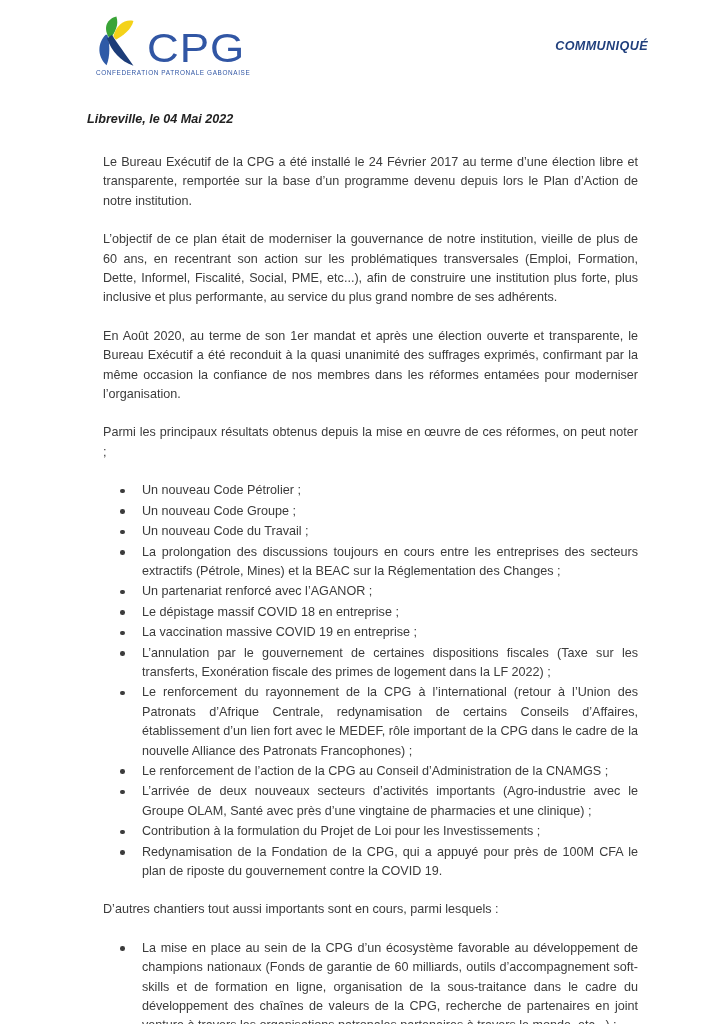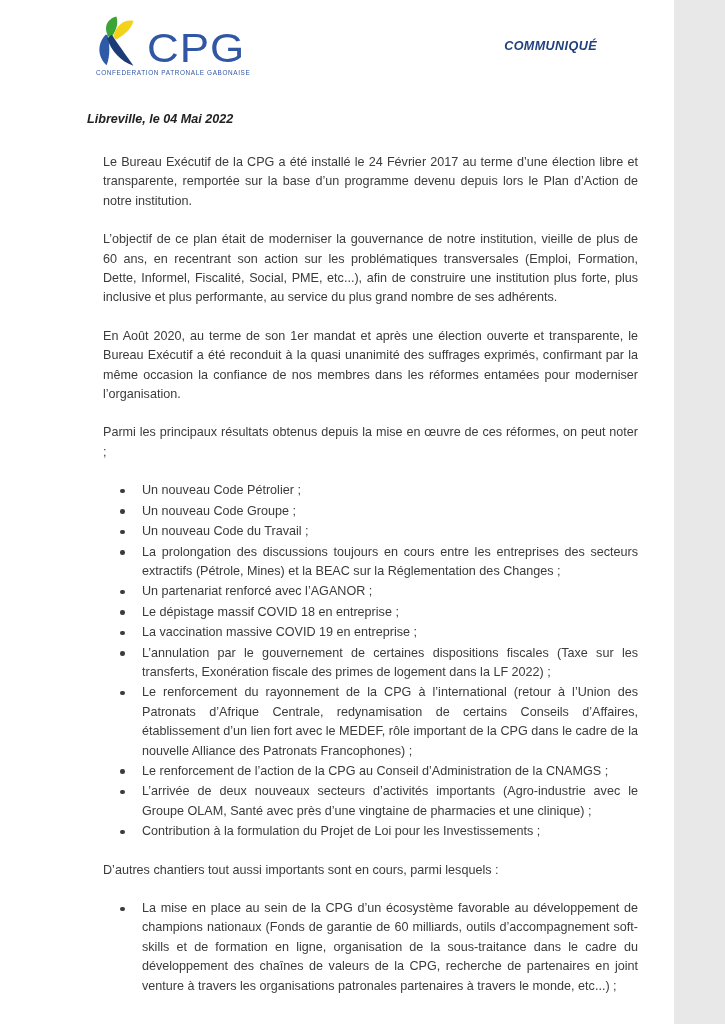--- a/index.html
+++ b/index.html
@@ -2,21 +2,21 @@
 <html lang="fr"><head>
 <meta charset="utf-8">
 <style>
   html, body {
     margin: 0;
     padding: 0;
     background: #e8e8e8;
   }
   .page {
     position: relative;
-    width: 674px;
+    width: 725px;
     height: 1024px;
     background: #ffffff;
     overflow: hidden;
     font-family: "Liberation Sans", sans-serif;
     color: #3b3b3b;
   }
 
   
   .logo {
     position: absolute;
@@ -175,20 +175,23 @@
         </li>
 
         <li class="doc-li">
           <span>L’arrivée de deux nouveaux secteurs d’activités importants (Agro-industrie avec le Groupe OLAM, Santé avec près d’une vingtaine de pharmacies et une clinique) ;</span>
         </li>
 
         <li class="doc-li">
           <span>Contribution à la formulation du Projet de Loi pour les Investissements ;</span>
         </li>
 
+        <li class="doc-li">
+          <span>Redynamisation de la Fondation de la CPG, qui a appuyé pour près de 100M CFA le plan de riposte du gouvernement contre la COVID 19.</span>
+        </li>
       </ul>
 
     <p class="para">D’autres chantiers tout aussi importants sont en cours, parmi lesquels :</p>
 
     <ul class="doc-list">
 
         <li class="doc-li">
           <span>La mise en place au sein de la CPG d’un écosystème favorable au développement de champions nationaux (Fonds de garantie de 60 milliards, outils d’accompagnement soft-skills et de formation en ligne, organisation de la sous-traitance dans le cadre du développement des chaînes de valeurs de la CPG, recherche de partenaires en joint venture à travers les organisations patronales partenaires à travers le monde, etc...) ;</span>
         </li>
       </ul>

